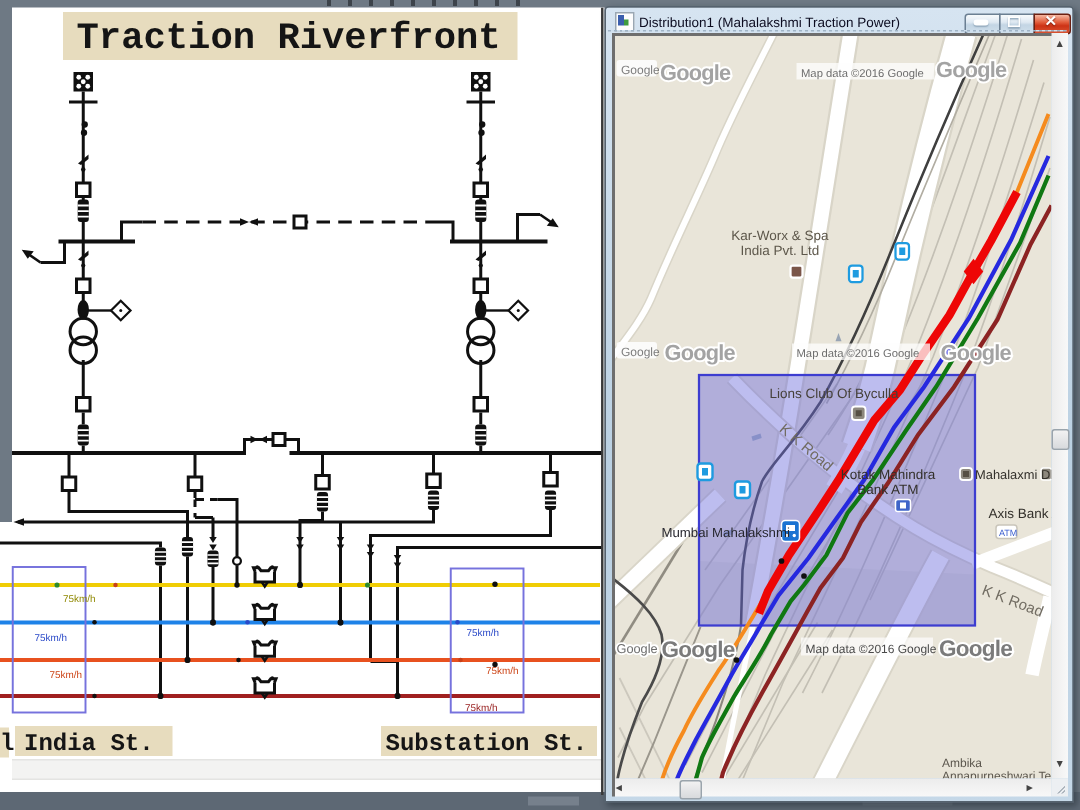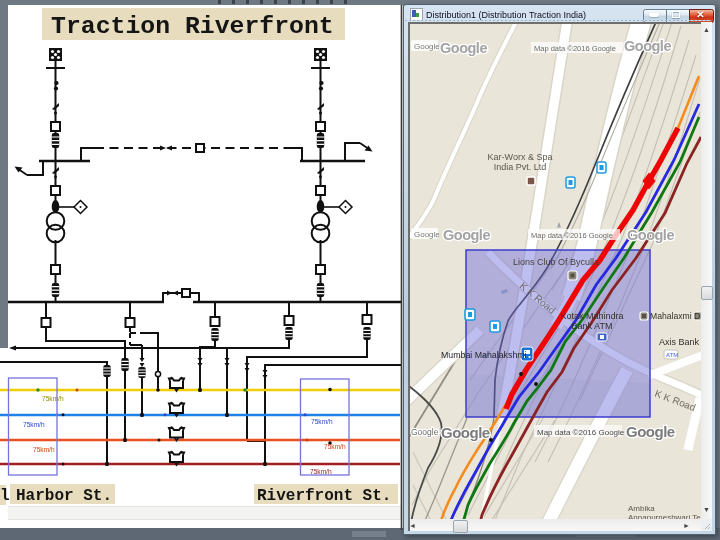--- a/index.html
+++ b/index.html
@@ -330,32 +330,32 @@
 <path d="M401.5,5 V530" stroke="#3a3a3a" stroke-width="1.6" fill="none"></path>
 </svg>
 
 <div class="abs" style="left:42px;top:8px;width:303px;height:32px;background:#e7dcbe;"></div>
 <div class="abs" style="left:51px;top:12px;font-family:'Liberation Mono',monospace;font-weight:bold;font-size:24.8px;letter-spacing:0px;color:#151515;">Traction Riverfront</div>
 
 <div class="abs" style="left:0;top:485px;width:6px;height:20px;background:#e7dcbe;"></div>
 <div class="abs" style="left:0px;top:487px;font-family:'Liberation Mono',monospace;font-weight:bold;font-size:16px;color:#151515;">l</div>
 
 <div class="abs" style="left:10px;top:484px;width:105px;height:20px;background:#e7dcbe;"></div>
-<div class="abs" style="left:16px;top:487px;font-family:'Liberation Mono',monospace;font-weight:bold;font-size:16px;color:#151515;">Harbor St.</div>
+<div class="abs" style="left:16px;top:487px;font-family:'Liberation Mono',monospace;font-weight:bold;font-size:16px;color:#151515;">India St.</div>
 
 <div class="abs" style="left:254px;top:484px;width:144px;height:20px;background:#e7dcbe;"></div>
-<div class="abs" style="left:257px;top:487px;font-family:'Liberation Mono',monospace;font-weight:bold;font-size:16px;color:#151515;">Riverfront St.</div>
+<div class="abs" style="left:257px;top:487px;font-family:'Liberation Mono',monospace;font-weight:bold;font-size:16px;color:#151515;">Substation St.</div>
 
 <div class="abs" style="left:403px;top:4px;width:311px;height:529px;background:linear-gradient(#d6e4f1,#b9cfe1 60%,#c5d8e8);border:1px solid #55626e;border-radius:3px 3px 0 0;box-shadow:2px 2px 5px rgba(20,28,36,0.45);"></div>
 
 <div class="abs" style="left:410px;top:8px;width:11px;height:11px;background:#fdfdfd;border:1px solid #9aa7b3;"></div>
 <div class="abs" style="left:412px;top:10px;width:4px;height:7px;background:#3b5fae;"></div>
 <div class="abs" style="left:416px;top:13px;width:3px;height:4px;background:#3f9c3f;"></div>
 
-<div class="abs" style="left:426px;top:10px;font-size:9px;color:#0c0c20;">Distribution1 (Distribution Traction India)</div>
+<div class="abs" style="left:426px;top:10px;font-size:9px;color:#0c0c20;">Distribution1 (Mahalakshmi Traction Power)</div>
 
 <div class="abs" style="left:643px;top:9px;width:22px;height:12px;background:linear-gradient(#f7fafc,#dfe9f2 40%,#c3d5e4 55%,#cfdfeb);border:1px solid #6b7f92;border-radius:2.5px 0 0 2.5px;"></div>
 <div class="abs" style="left:649px;top:13px;width:10px;height:3.5px;background:#ffffff;border-radius:2px;box-shadow:0 1px 1px #93a9bc;"></div>
 <div class="abs" style="left:666px;top:9px;width:22px;height:12px;background:linear-gradient(#f7fafc,#dfe9f2 40%,#c3d5e4 55%,#cfdfeb);border:1px solid #6b7f92;"></div>
 <div class="abs" style="left:672px;top:11px;width:6px;height:5px;background:transparent;border:1.6px solid #ffffff;box-shadow:0 1px 1px #93a9bc, inset 0 1px 1px #93a9bc;"></div>
 <div class="abs" style="left:689px;top:9px;width:23px;height:12px;background:linear-gradient(#f5b7a1,#e25e3d 40%,#cd3316 60%,#d8512f);border:1px solid #6b2012;border-radius:0 2.5px 2.5px 0;"></div>
 <div class="abs" style="left:694px;top:9px;width:13px;height:12px;font-size:10px;font-weight:bold;color:#fff;text-align:center;line-height:12px;text-shadow:0 1px 1px #7a1505;">✕</div>
 
 <div class="abs" style="left:405px;top:20px;width:306px;height:1px;background:repeating-linear-gradient(90deg,#9fb3c6 0 2px,#cfdfee 2px 4px);"></div>
 

